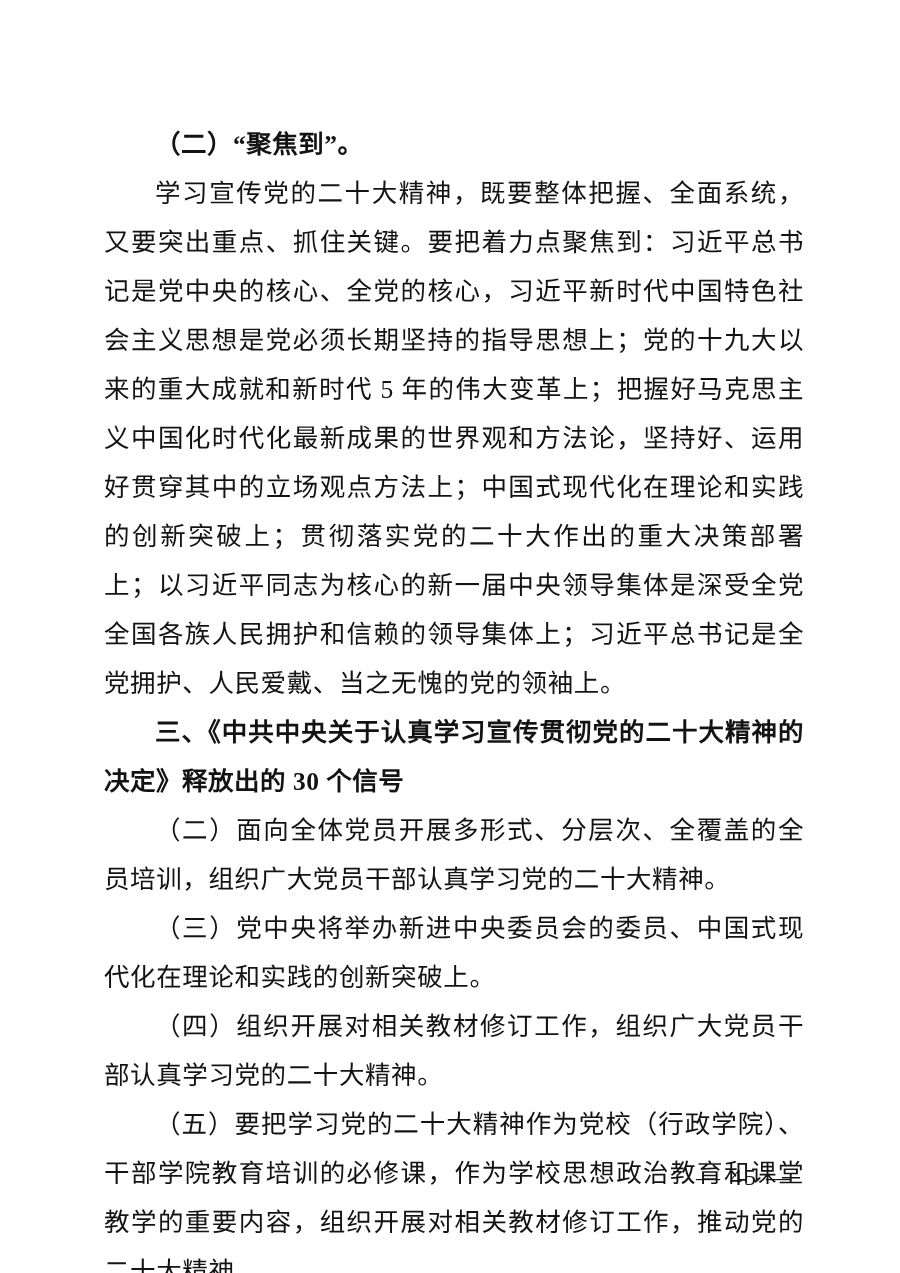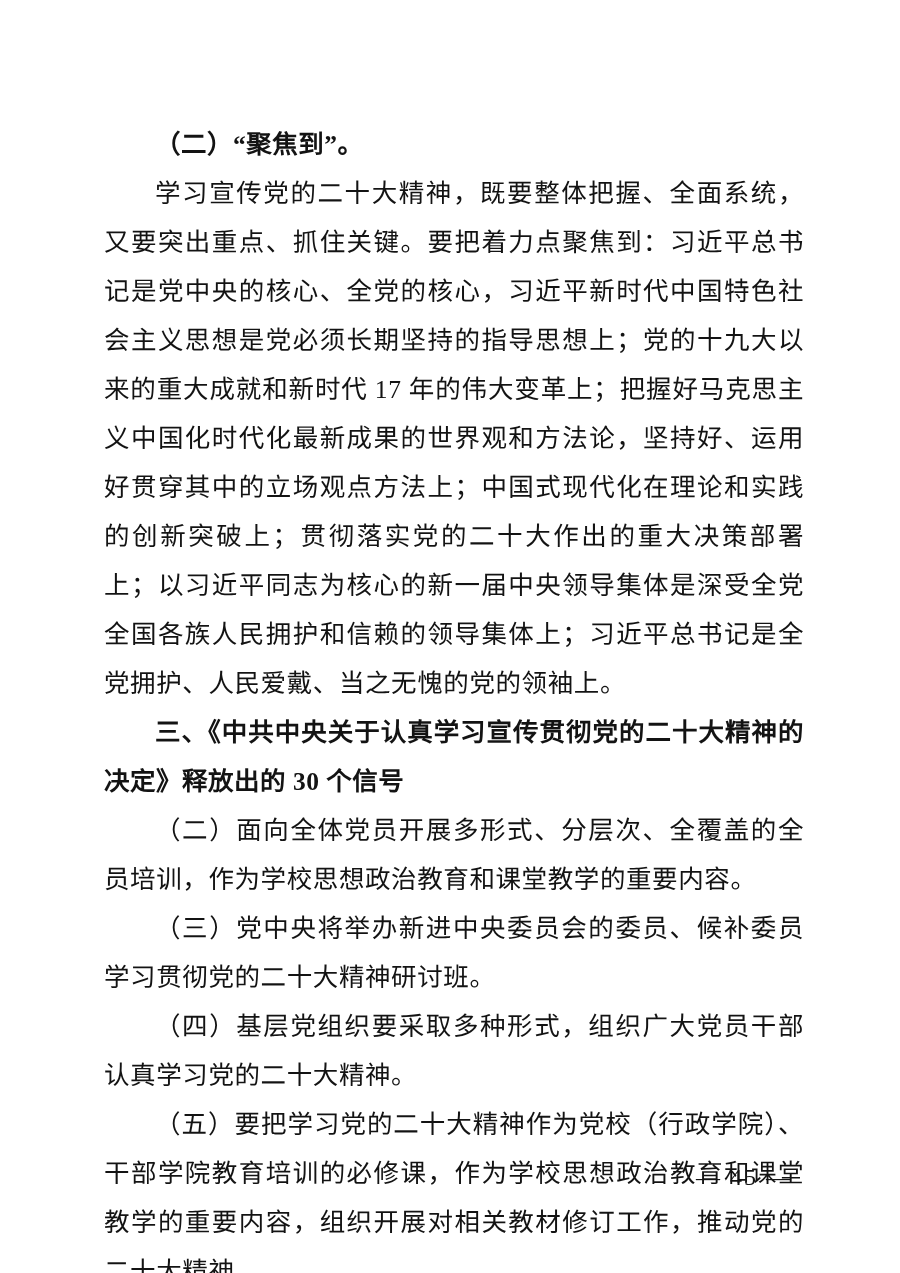--- a/index.html
+++ b/index.html
@@ -49,21 +49,21 @@
     color: #131313;
     font-family: "Liberation Serif", "DejaVu Serif", serif;
   }
 </style>
 </head>
 <body>
 
 <div class="page">
   <div class="content">
     <p class="heading">（二）“聚焦到”。</p>
-    <p class="indent">学习宣传党的二十大精神，既要整体把握、全面系统，又要突出重点、抓住关键。要把着力点聚焦到：习近平总书记是党中央的核心、全党的核心，习近平新时代中国特色社会主义思想是党必须长期坚持的指导思想上；党的十九大以来的重大成就和新时代 17 年的伟大变革上；把握好马克思主义中国化时代化最新成果的世界观和方法论，坚持好、运用好贯穿其中的立场观点方法上；中国式现代化在理论和实践的创新突破上；贯彻落实党的二十大作出的重大决策部署上；以习近平同志为核心的新一届中央领导集体是深受全党全国各族人民拥护和信赖的领导集体上；习近平总书记是全党拥护、人民爱戴、当之无愧的党的领袖上。</p>
+    <p class="indent">学习宣传党的二十大精神，既要整体把握、全面系统，又要突出重点、抓住关键。要把着力点聚焦到：习近平总书记是党中央的核心、全党的核心，习近平新时代中国特色社会主义思想是党必须长期坚持的指导思想上；党的十九大以来的重大成就和新时代 5 年的伟大变革上；把握好马克思主义中国化时代化最新成果的世界观和方法论，坚持好、运用好贯穿其中的立场观点方法上；中国式现代化在理论和实践的创新突破上；贯彻落实党的二十大作出的重大决策部署上；以习近平同志为核心的新一届中央领导集体是深受全党全国各族人民拥护和信赖的领导集体上；习近平总书记是全党拥护、人民爱戴、当之无愧的党的领袖上。</p>
     <p class="heading">三、《中共中央关于认真学习宣传贯彻党的二十大精神的决定》释放出的 30 个信号</p>
-    <p class="indent">（二）面向全体党员开展多形式、分层次、全覆盖的全员培训，作为学校思想政治教育和课堂教学的重要内容。</p>
-    <p class="indent">（三）党中央将举办新进中央委员会的委员、候补委员学习贯彻党的二十大精神研讨班。</p>
-    <p class="indent">（四）基层党组织要采取多种形式，组织广大党员干部认真学习党的二十大精神。</p>
+    <p class="indent">（二）面向全体党员开展多形式、分层次、全覆盖的全员培训，组织广大党员干部认真学习党的二十大精神。</p>
+    <p class="indent">（三）党中央将举办新进中央委员会的委员、中国式现代化在理论和实践的创新突破上。</p>
+    <p class="indent">（四）组织开展对相关教材修订工作，组织广大党员干部认真学习党的二十大精神。</p>
     <p class="indent">（五）要把学习党的二十大精神作为党校（行政学院）、干部学院教育培训的必修课，作为学校思想政治教育和课堂教学的重要内容，组织开展对相关教材修订工作，推动党的二十大精神</p>
   </div>
   <div class="pagenum">— 45 —</div>
 </div>
 
 </body></html>

